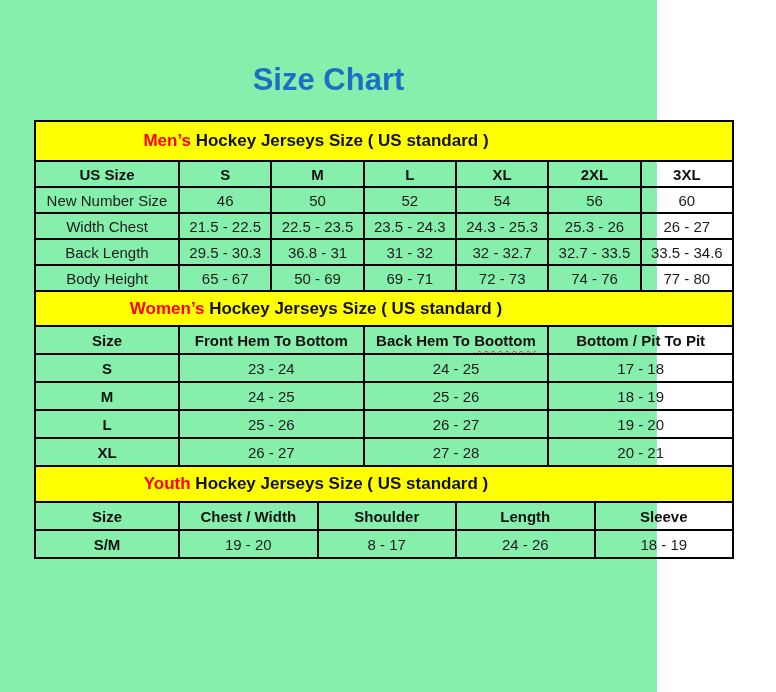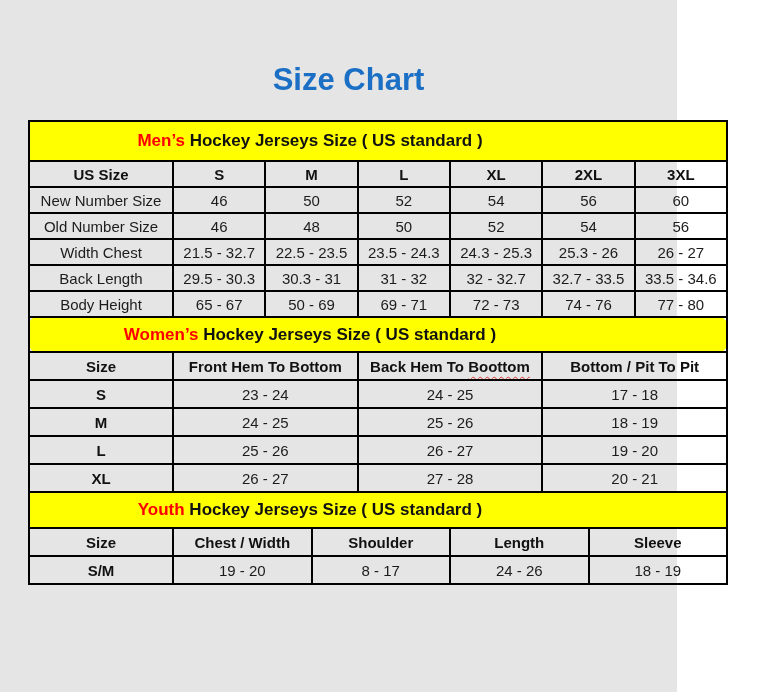--- a/index.html
+++ b/index.html
@@ -2,34 +2,34 @@
 <html><head>
 <meta charset="utf-8">
 <style>
   html, body { margin: 0; padding: 0; background: #ffffff; }
   body {
     width: 776px; height: 692px;
     font-family: "Liberation Sans", sans-serif;
     color: #1c1c1c;
     overflow: hidden;
   }
-  .page { position: relative; width: 657px; height: 692px; background: #e5e5e5; padding-left: 20px; }
+  .page { position: relative; width: 657px; height: 692px; background: #86efac; }
 
   .page-title {
     margin: 0;
     padding-top: 62px;
     text-align: center;
     font-size: 31px;
     font-weight: 700;
     letter-spacing: 0px;
   }
 
   .tables-wrap {
     position: absolute;
-    left: 28px;
+    left: 34px;
     top: 120px;
     width: 700px;
   }
 
   table.size-table {
     border-collapse: collapse;
     table-layout: fixed;
     width: 700px;
     font-size: 15px;
   }
@@ -110,41 +110,32 @@
           <tr>
             <th class="row-label">New Number Size</th>
             <td>46</td>
             <td>50</td>
             <td>52</td>
             <td>54</td>
             <td>56</td>
             <td>60</td>
           </tr>
           <tr>
-            <th class="row-label">Old Number Size</th>
-            <td>46</td>
-            <td>48</td>
-            <td>50</td>
-            <td>52</td>
-            <td>54</td>
-            <td>56</td>
-          </tr>
-          <tr>
             <th class="row-label">Width Chest</th>
-            <td>21.5 - 32.7</td>
+            <td>21.5 - 22.5</td>
             <td>22.5 - 23.5</td>
             <td>23.5 - 24.3</td>
             <td>24.3 - 25.3</td>
             <td>25.3 - 26</td>
             <td>26 - 27</td>
           </tr>
           <tr>
             <th class="row-label">Back Length</th>
             <td>29.5 - 30.3</td>
-            <td>30.3 - 31</td>
+            <td>36.8 - 31</td>
             <td>31 - 32</td>
             <td>32 - 32.7</td>
             <td>32.7 - 33.5</td>
             <td>33.5 - 34.6</td>
           </tr>
           <tr>
             <th class="row-label">Body Height</th>
             <td>65 - 67</td>
             <td>50 - 69</td>
             <td>69 - 71</td>
@@ -156,21 +147,21 @@
       </table>
     <table class="size-table" data-section="women">
         <colgroup>
           <col>
           <col>
           <col>
           <col>
         </colgroup>
         <tbody>
           <tr>
-            <td colspan="4" class="banner" style="background: rgb(255, 255, 0); border-radius: 8px;">
+            <td colspan="4" class="banner" style="background: rgb(255, 255, 0);">
               <div class="banner-inner"><span class="hl" style="color: rgb(255, 0, 0);">Women’s</span> Hockey Jerseys Size ( US standard )</div>
             </td>
           </tr>
           <tr class="header-row">
             <th>Size</th>
             <th>Front Hem To Bottom</th>
             <th>Back Hem To <span class="squiggle" style="text-decoration-color: rgb(224, 57, 47);">Boottom</span></th>
             <th>Bottom / Pit To Pit</th>
           </tr>
           <tr>

